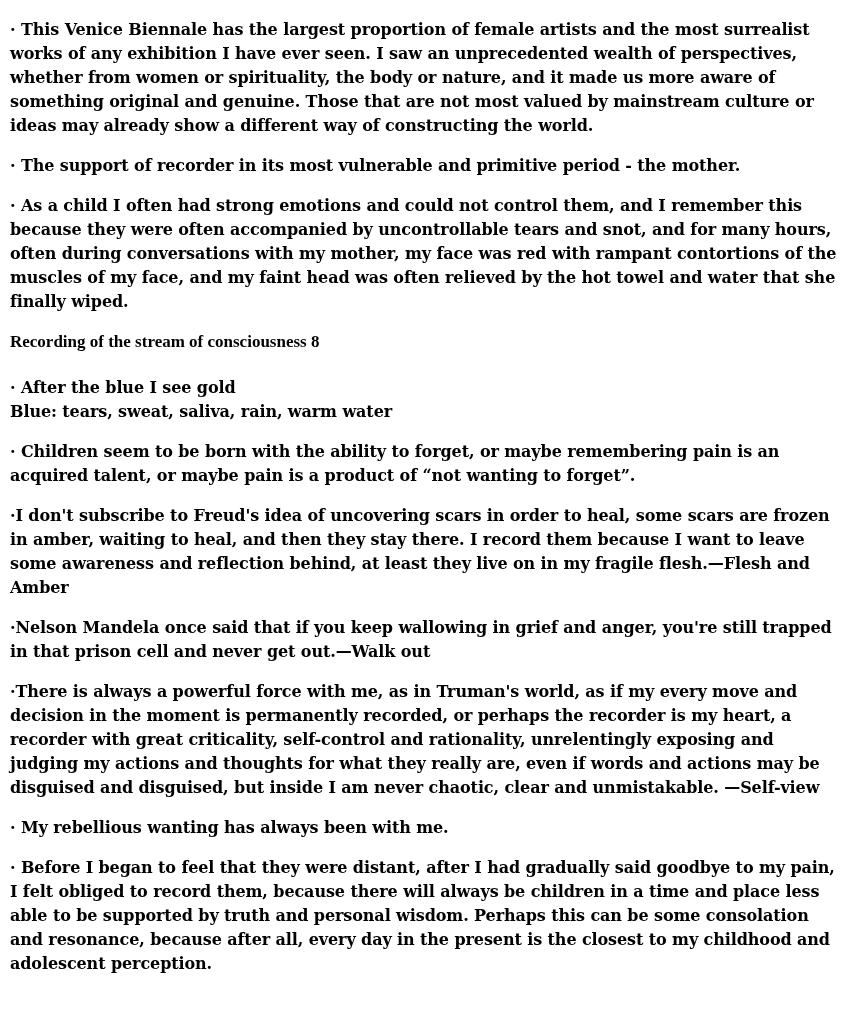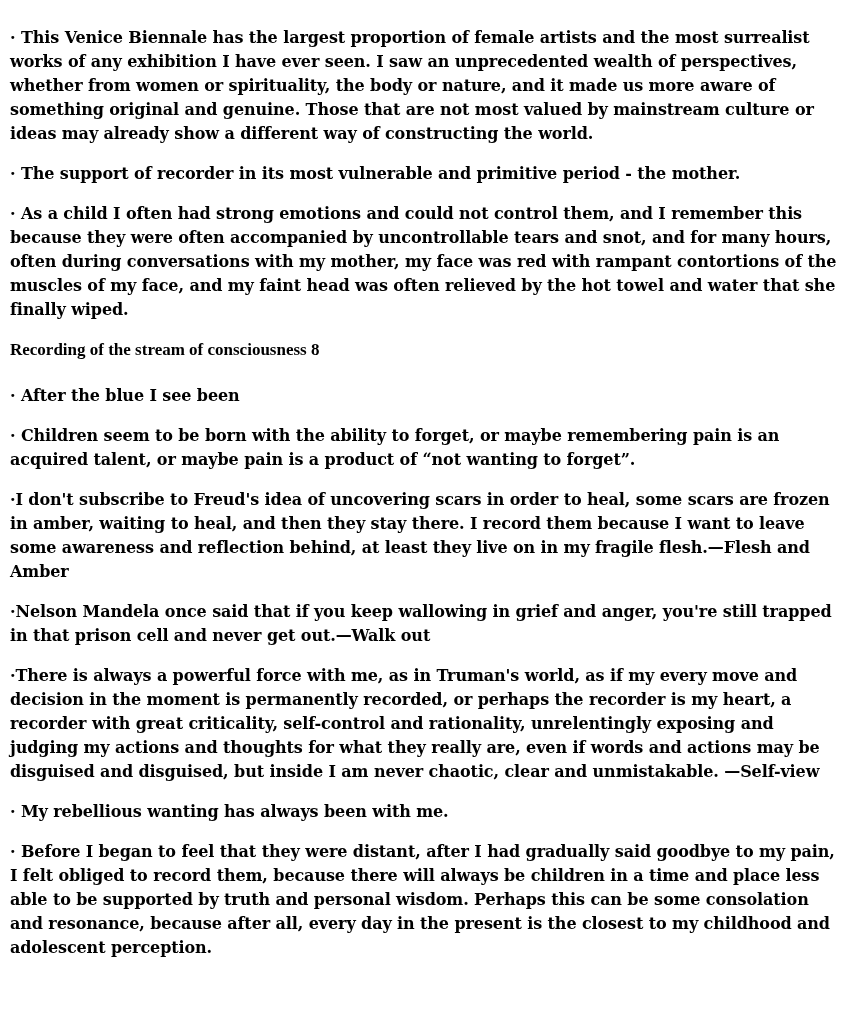--- a/index.html
+++ b/index.html
@@ -16,39 +16,39 @@
     box-sizing: border-box;
     width: 865px;
     padding: 10px 24px 0 10px;
     color: #000000;
   }
   p.paragraph {
     font-family: "DejaVu Serif", serif;
     font-weight: 700;
     font-size: 16px;
     line-height: 24px;
-    margin: 16px 0 16px 0;
+    margin: 8px 0 16px 0;
     letter-spacing: -0.1px;
   }
   h2.heading {
     font-family: "Liberation Serif", serif;
     font-weight: 700;
     font-size: 17px;
     line-height: 24px;
     margin: 0 0 22px 0;
   }
 </style>
 </head>
 <body>
 
 <main class="document">
     <p class="paragraph"><span>· This Venice Biennale has the largest proportion of female artists and the most surrealist works of any exhibition I have ever seen. I saw an unprecedented wealth of perspectives, whether from women or spirituality, the body or nature, and it made us more aware of something original and genuine. Those that are not most valued by mainstream culture or ideas may already show a different way of constructing the world.</span></p>
     <p class="paragraph"><span>· The support of recorder in its most vulnerable and primitive period - the mother.</span></p>
     <p class="paragraph"><span>· As a child I often had strong emotions and could not control them, and I remember this because they were often accompanied by uncontrollable tears and snot, and for many hours, often during conversations with my mother, my face was red with rampant contortions of the muscles of my face, and my faint head was often relieved by the hot towel and water that she finally wiped.</span></p>
     <h2 class="heading"><span>Recording of the stream of consciousness 8</span></h2>
-    <p class="paragraph"><span>· After the blue I see been</span><br></p>
+    <p class="paragraph"><span>· After the blue I see gold</span><br><span>Blue: tears, sweat, saliva, rain, warm water</span></p>
     <p class="paragraph"><span>· Children seem to be born with the ability to forget, or maybe remembering pain is an acquired talent, or maybe pain is a product of “not wanting to forget”.</span></p>
     <p class="paragraph"><span>·I don't subscribe to Freud's idea of uncovering scars in order to heal, some scars are frozen in amber, waiting to heal, and then they stay there. I record them because I want to leave some awareness and reflection behind, at least they live on in my fragile flesh.—Flesh and Amber</span></p>
     <p class="paragraph"><span>·Nelson Mandela once said that if you keep wallowing in grief and anger, you're still trapped in that prison cell and never get out.—Walk out</span></p>
     <p class="paragraph"><span>·There is always a powerful force with me, as in Truman's world, as if my every move and decision in the moment is permanently recorded, or perhaps the recorder is my heart, a recorder with great criticality, self-control and rationality, unrelentingly exposing and judging my actions and thoughts for what they really are, even if words and actions may be disguised and disguised, but inside I am never chaotic, clear and unmistakable. —Self-view</span></p>
     <p class="paragraph"><span>· My rebellious wanting has always been with me.</span></p>
     <p class="paragraph"><span>· Before I began to feel that they were distant, after I had gradually said goodbye to my pain, I felt obliged to record them, because there will always be children in a time and place less able to be supported by truth and personal wisdom. Perhaps this can be some consolation and resonance, because after all, every day in the present is the closest to my childhood and adolescent perception.</span></p>
   </main>
 
 </body></html>

